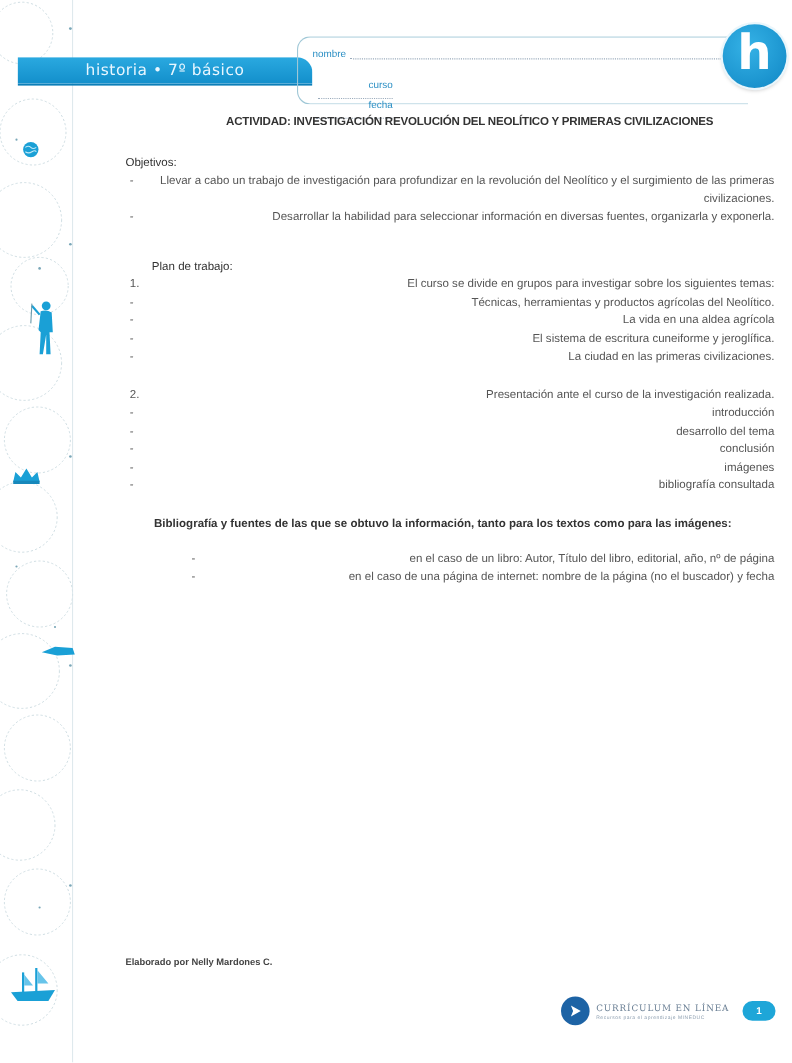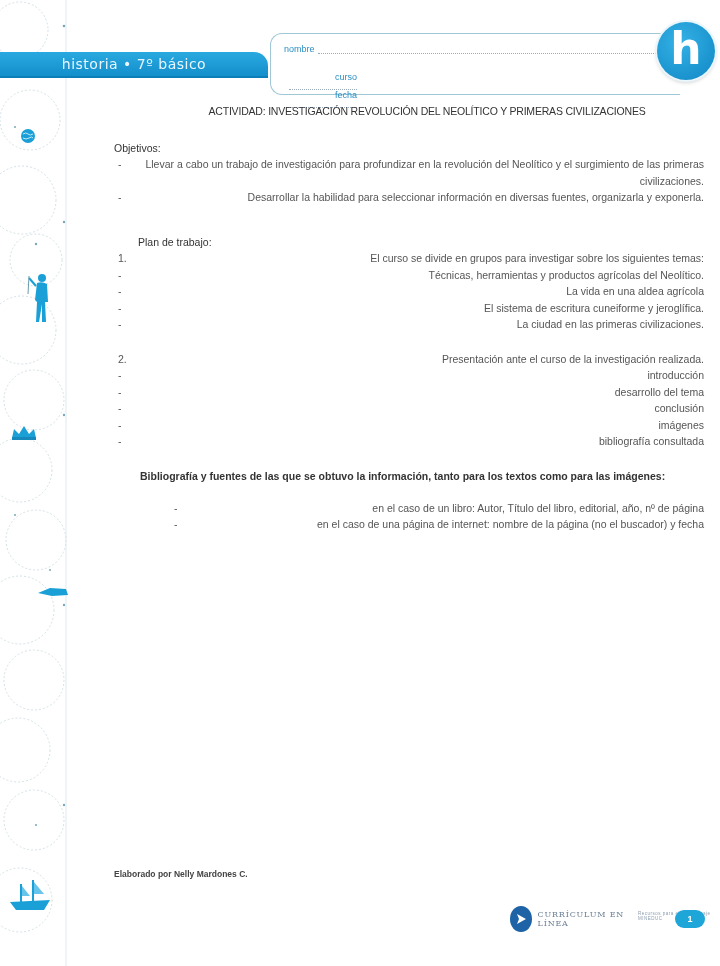--- a/index.html
+++ b/index.html
@@ -6,21 +6,21 @@
     html, body { width: 720px; height: 966px; background: #ffffff; overflow: hidden; }
     body { position: relative; font-family: "Liberation Sans", sans-serif; color: #555; }
 
     
     .deco-strip { position: absolute; left: 0; top: 0; width: 72px; height: 966px; overflow: hidden; }
     .deco-strip svg { position: absolute; left: 0; top: 0; }
     .deco-icon { position: absolute; color: #1aa0d6; }
 
     
     .header-bar {
-      position: absolute; left: 0; top: 52px; width: 268px; height: 26px;
+      position: absolute; left: 16px; top: 52px; width: 268px; height: 26px;
       background: linear-gradient(#2aa9e0, #138fcb);
       border-top-right-radius: 14px;
       border-bottom: 2px solid #0c7fb8;
       display: flex; align-items: center; justify-content: center;
     }
     .header-bar-text { color: #e8f6ff; font-size: 14px; letter-spacing: 0.5px; font-family: "DejaVu Sans", sans-serif; }
     .header-box {
       position: absolute; left: 270px; top: 33px; width: 410px; height: 62px;
       border: 1px solid #9fc7d6; border-radius: 12px; border-right: none;
       border-top-right-radius: 0; border-bottom-right-radius: 0;
@@ -31,42 +31,42 @@
       position: absolute; left: 657px; top: 22px; width: 58px; height: 58px; border-radius: 50%;
       background: radial-gradient(circle at 40% 35%, #35b2e6, #0f86c4);
       box-shadow: 0 0 0 2px #e9f6fc, 0 2px 4px rgba(0,0,0,0.25);
       display: flex; align-items: center; justify-content: center;
       color: #fff; font-weight: bold; font-size: 44px; font-family: "DejaVu Sans", sans-serif; line-height: 1;
       padding-bottom: 4px;
     }
 
     
     .content { position: absolute; left: 114px; top: 100px; width: 590px; font-size: 10.5px; line-height: 16.5px; color: #555; }
-    .doc-title { text-align: center; font-size: 10.5px; color: #333; font-weight: normal; letter-spacing: -0.2px; padding-left: 36px; margin-top: 3px; }
+    .doc-title { text-align: center; font-size: 10.5px; color: #333; font-weight: bold; letter-spacing: -0.2px; padding-left: 36px; margin-top: 3px; }
     .section-head { color: #333; margin-top: 20px; }
     .list { list-style: none; }
     .list li { display: flex; }
     .list li .bullet { width: 26px; flex: 0 0 26px; text-align: left; padding-left: 4px; }
     .list li .txt { flex: 1; text-align: right; }
     .justify { text-align: justify; }
     .gap-s { margin-top: 18px; }
     .gap-m { margin-top: 28px; padding-left: 24px; }
     .biblio-head { color: #333; font-weight: bold; margin-top: 16px; padding-left: 26px; line-height: 20px; font-size: 10.5px; }
     .biblio-list { margin-top: 14px; padding-left: 56px; }
     .biblio-list li .bullet { width: 30px; flex: 0 0 30px; }
 
     .author { position: absolute; left: 114px; top: 869px; font-size: 8.5px; color: #444; font-weight: bold; }
 
     
     .footer-logo { position: absolute; left: 510px; top: 906px; display: flex; align-items: center; }
     .footer-logo-circle {
       width: 26px; height: 26px; border-radius: 50%; background: #1d63a5;
       display: flex; align-items: center; justify-content: center;
     }
-    .footer-logo-text { margin-left: 6px; display: flex; flex-direction: row; }
+    .footer-logo-text { margin-left: 6px; display: flex; flex-direction: column; }
     .footer-logo-title { font-size: 8px; color: #6a7f94; letter-spacing: 0.8px; font-family: "DejaVu Serif", serif; }
     .footer-logo-sub { font-size: 4.5px; color: #8a9cae; letter-spacing: 0.5px; margin-top: 1px; }
     .page-badge {
       position: absolute; left: 675px; top: 910px; width: 30px; height: 18px; border-radius: 9px;
       background: #1ea6d8; color: #fff; font-size: 9px; font-weight: bold;
       display: flex; align-items: center; justify-content: center;
     }
   </style>
 </head>
 <body>

